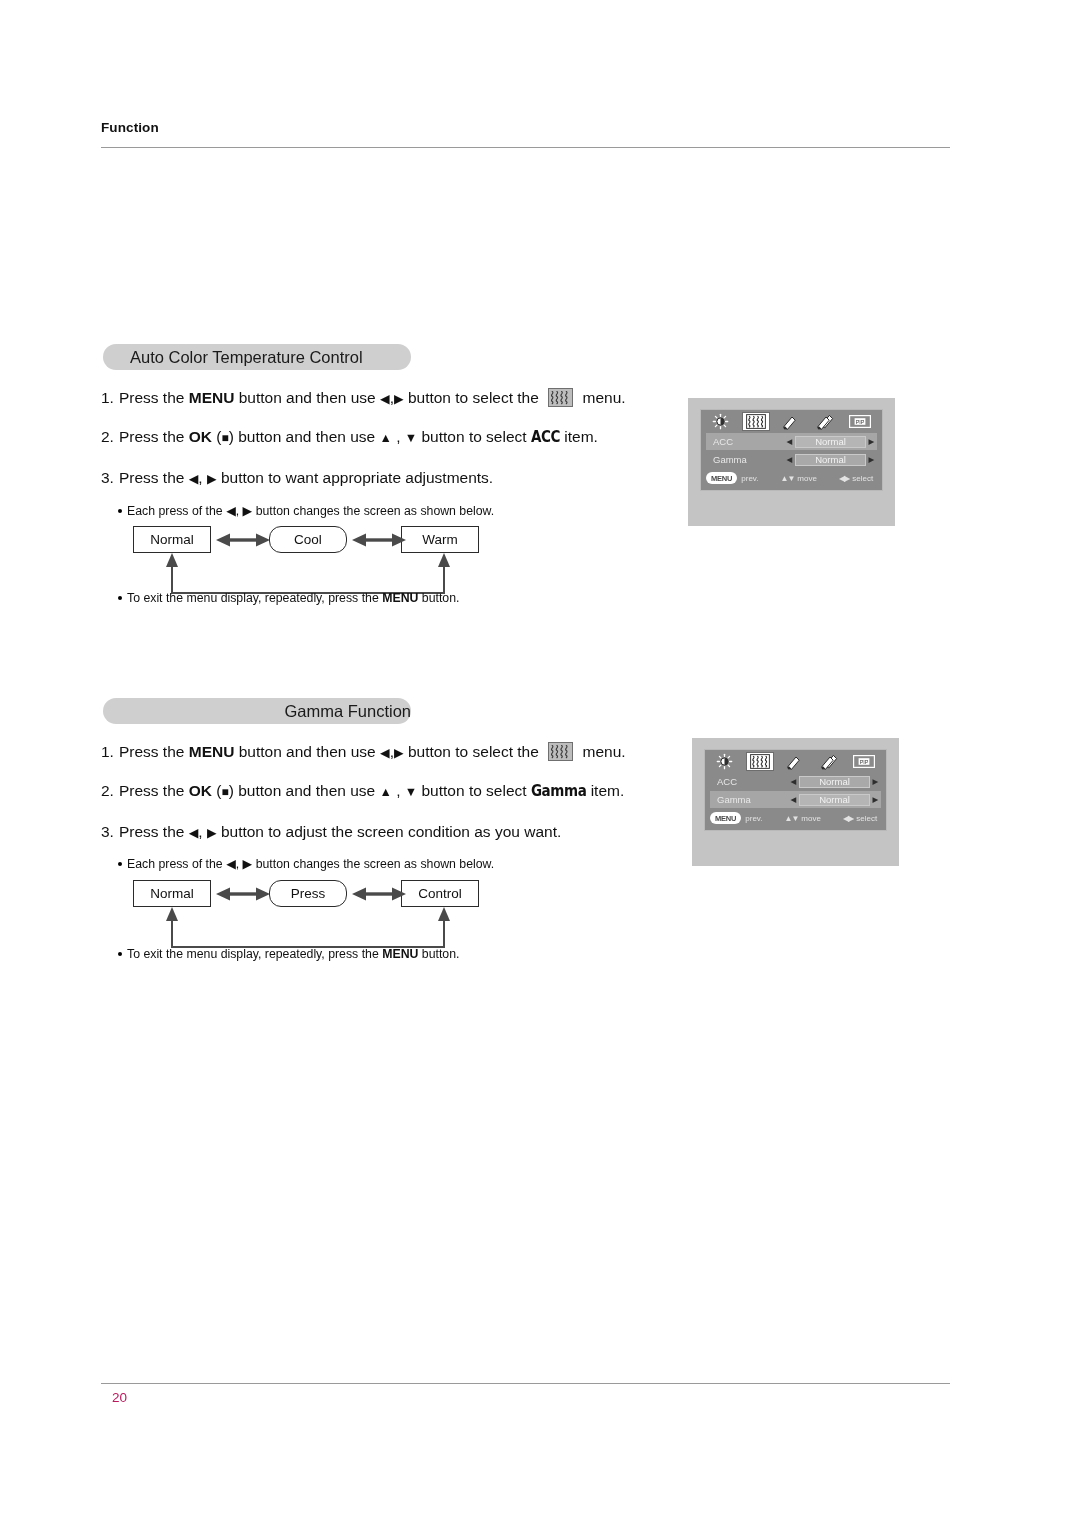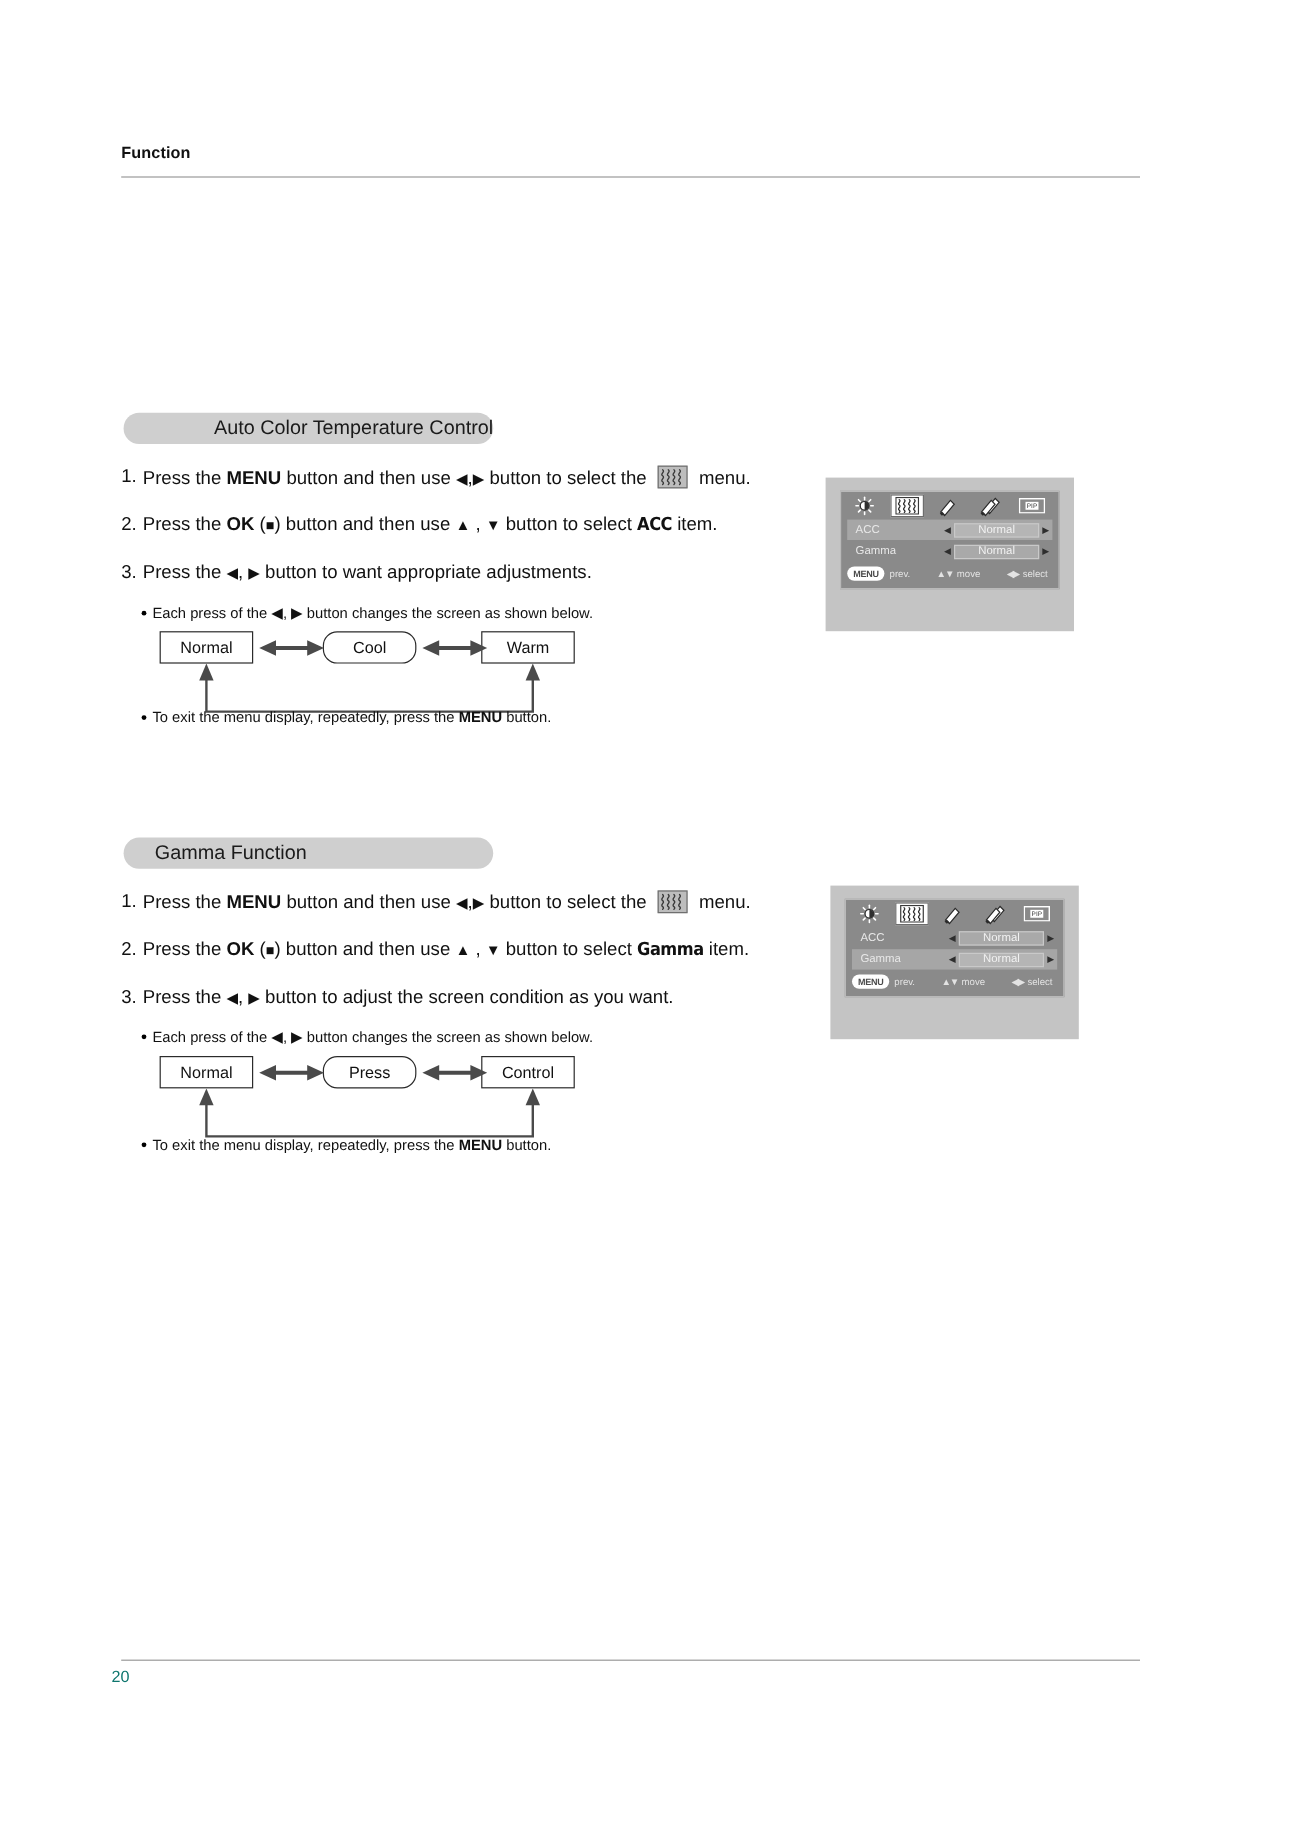--- a/index.html
+++ b/index.html
@@ -33,22 +33,22 @@
   
   .pill {
     position:absolute; left:103px;
     width:308px; height:26px;
     background:#cfcfcf;
     border-radius:13px;
     display:flex; align-items:center;
     box-sizing:border-box;
   }
   .pill-label { font-size:16.5px; color:#1a1a1a; width:100%; }
-  .pill.left .pill-label { padding-left:15px; text-align:right; }
-  .pill.center .pill-label { text-align:left;margin-left:26px; }
+  .pill.left .pill-label { padding-left:27px; text-align:left; }
+  .pill.center .pill-label { text-align:right; }
 
   
   .step {
     position:absolute; left:101px;
     font-size:15.5px; color:#111;
     white-space:nowrap;
     display:flex; align-items:center;
   }
   .step .num { margin-right:5px; }
   .b { font-weight:bold; }
@@ -155,22 +155,22 @@
   }
   .help-gap { width:22px; }
   .ud { font-size:8px; margin-right:3px; letter-spacing:-1px; }
 
   
   .foot-rule {
     position:absolute; left:101px; top:1383px; width:849px; height:0;
     border-top:1.3px solid #9a9a9a;
   }
   .folio {
-    position:absolute; left:93px; top:1390px;
-    font-size:13.5px; color:#0f766e;
+    position:absolute; left:112px; top:1390px;
+    font-size:13.5px; color:#be185d;
   }
 </style>
 </head>
 <body>
 
 <div class="page">
 
   <div class="runhead">Function</div>
   <div class="head-rule"></div>
 

